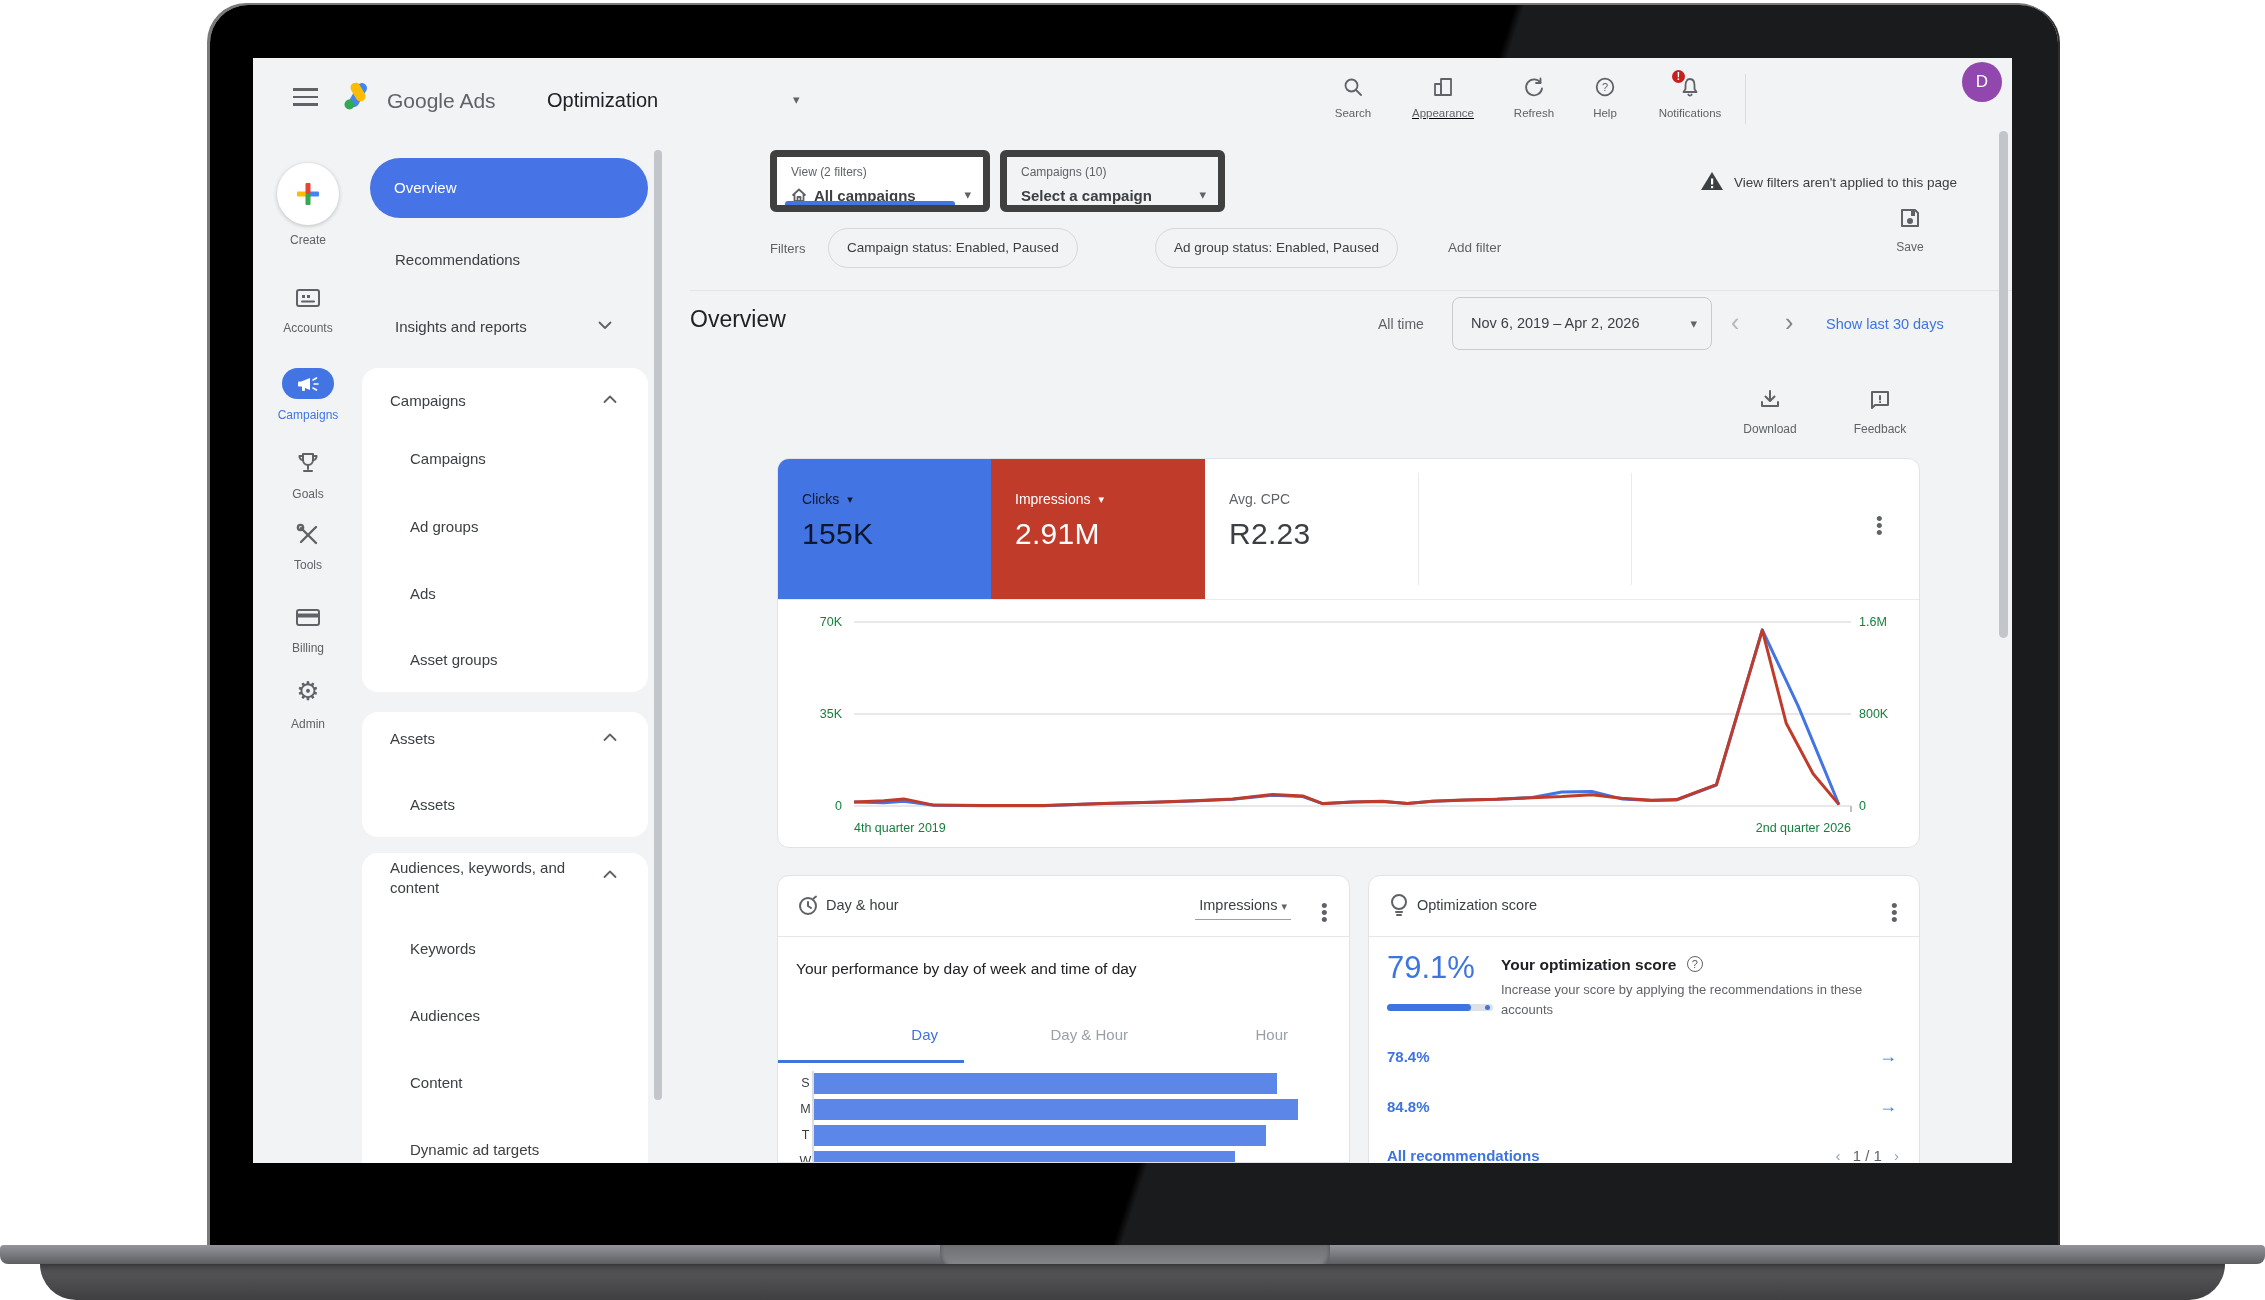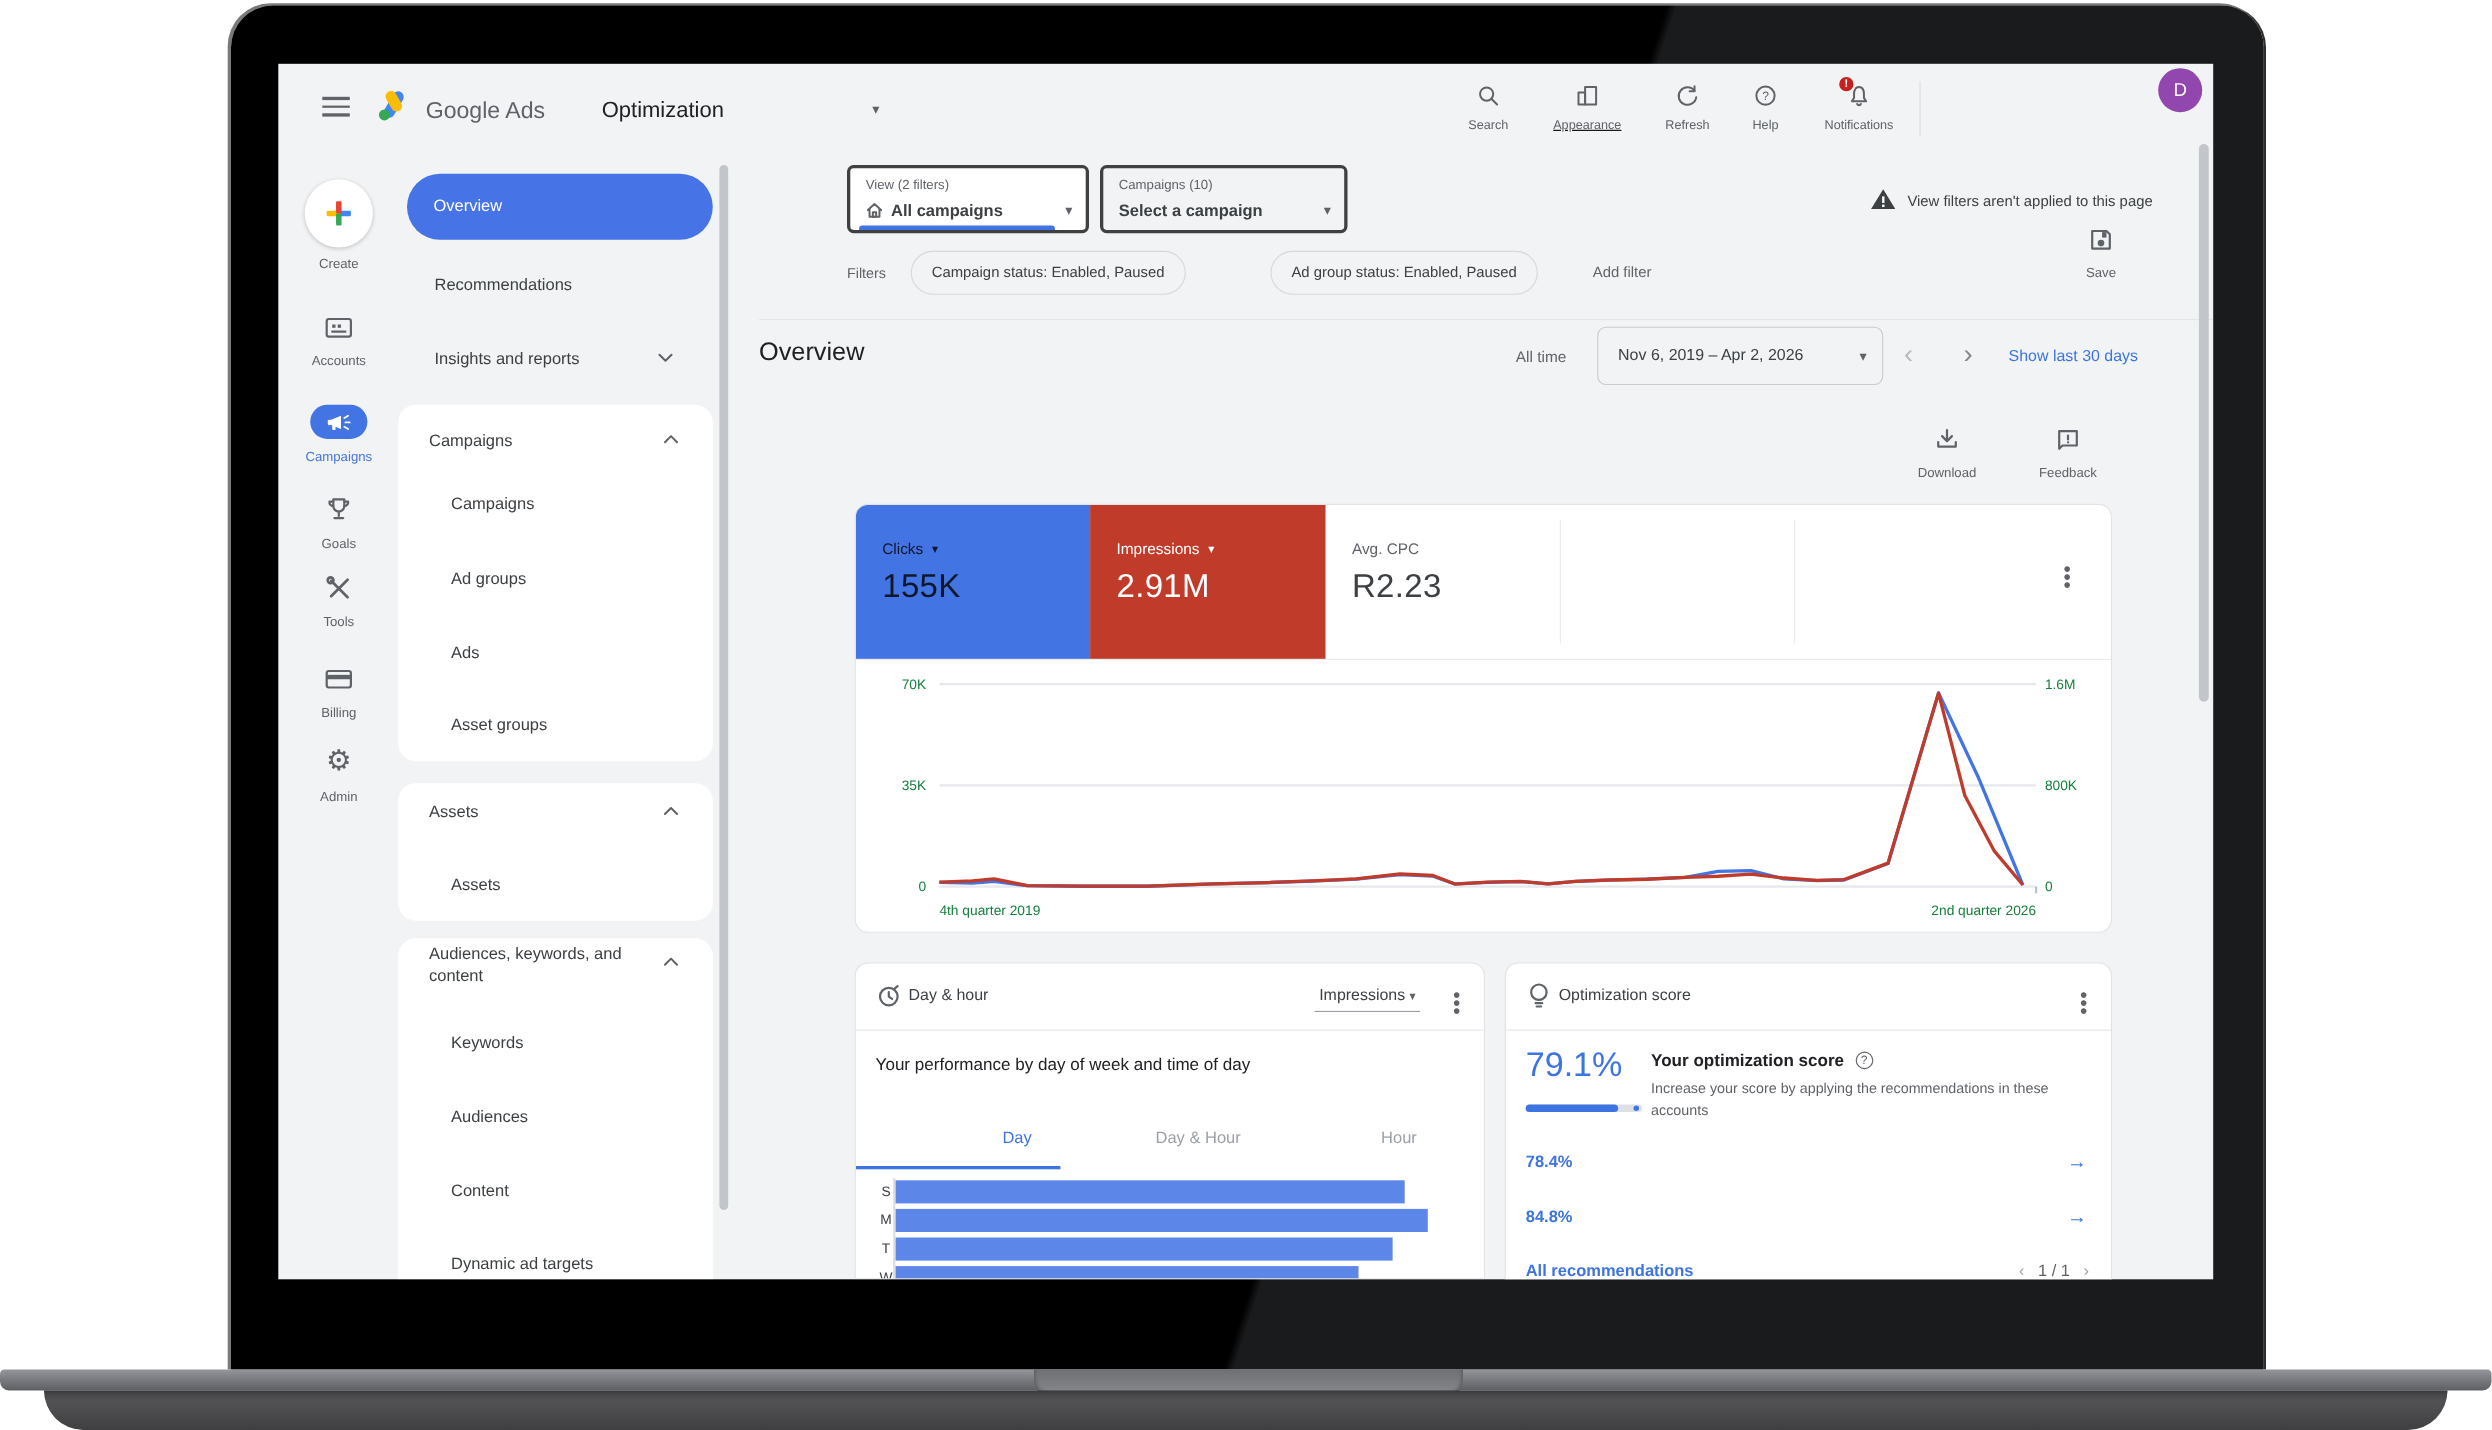--- a/index.html
+++ b/index.html
@@ -52,21 +52,21 @@
     background:#4673e5; color:#fff; font-size:15px; line-height:60px; padding-left:24px; }
   .drawer-item { position:absolute; left:142px; font-size:15px; color:#3c4043; }
   .drawer-card { position:absolute; left:109px; width:286px; background:#fff; border-radius:16px; }
   .card-head { position:absolute; left:28px; font-size:15px; color:#3c4043; }
   .sub-item { position:absolute; left:48px; font-size:15px; color:#3c4043; }
   .chev { position:absolute; }
 
   .scroll-thumb { background:#c2c5c9; border-radius:5px; }
 
   
-  .big-chip { position:absolute; top:92px; height:62px; border:3px solid #404040; border-radius:6px; }
+  .big-chip { position:absolute; top:92px; height:62px; border:7px solid #404040; border-radius:6px; }
   .big-chip .small { position:absolute; left:14px; top:8px; font-size:12px; color:#5f6368; }
   .big-chip .val { position:absolute; left:14px; top:30px; font-size:15px; font-weight:bold; color:#3c4043; display:flex; align-items:center; gap:7px; }
   .big-chip .caret { position:absolute; right:12px; top:30px; color:#5f6368; font-size:13px; }
   .round-chip { position:absolute; top:170px; height:40px; border:1px solid #d5d8dc; border-radius:20px;
     font-size:13.5px; color:#3c4043; line-height:38px; padding:0 18px; }
 
   
   #date-box { left:1199px; top:239px; width:260px; height:53px; border:1px solid #c8cbd0;
     border-radius:8px; background:#f1f3f4; }
   .mini-action { position:absolute; width:90px; text-align:center; }

